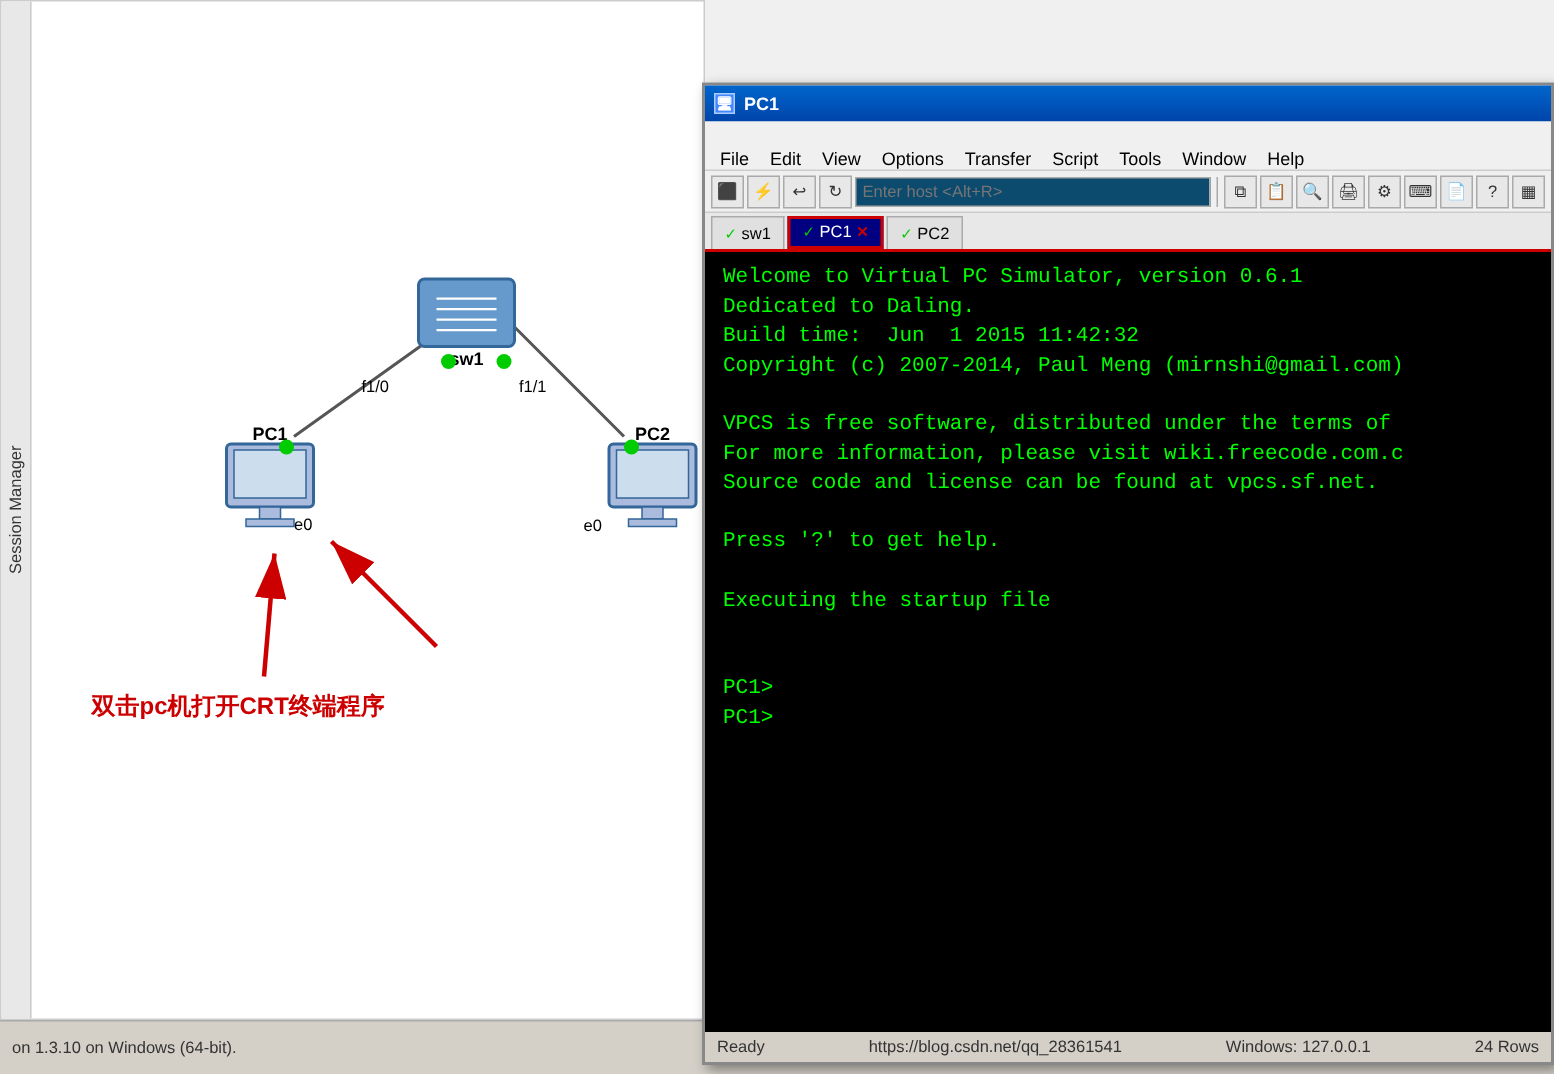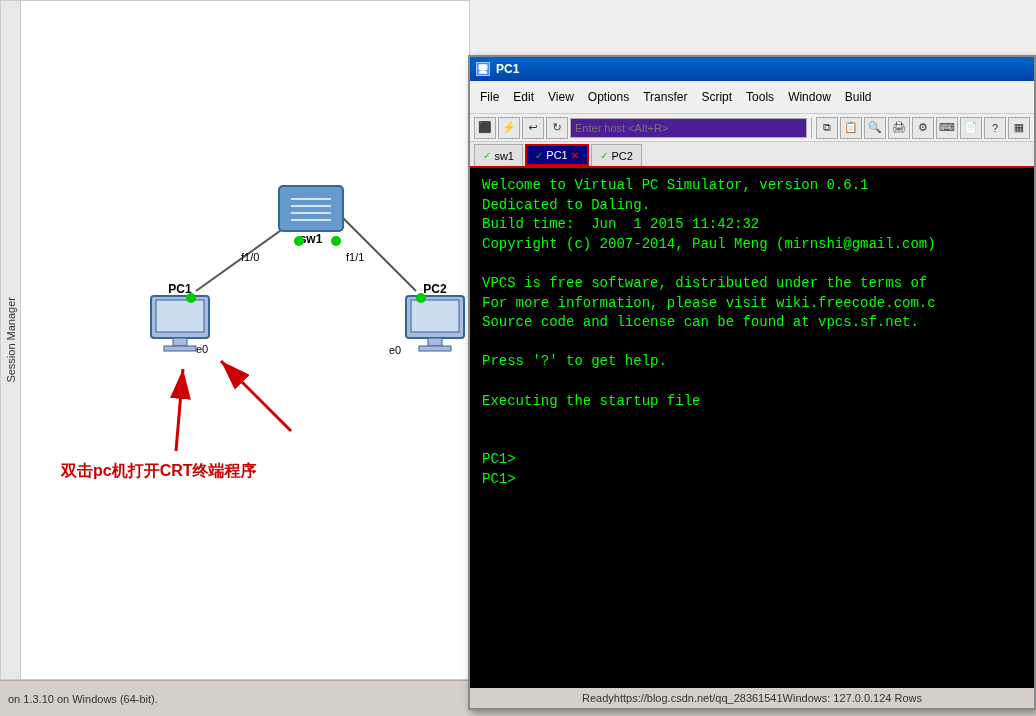--- a/index.html
+++ b/index.html
@@ -120,21 +120,21 @@
     .title-text {
       flex: 1;
       font-size: 12px;
     }
 
     
     .menu-bar {
       background: #f0f0f0;
       height: 22px;
       display: flex;
-      align-items: center;
+      align-items: flex-start;
       padding: 16px 4px;
       border-bottom: 1px solid #ccc;
       flex-shrink: 0;
       gap: 2px;
     }
     .menu-item {
       padding: 2px 6px;
       font-size: 12px;
       color: #000;
       cursor: pointer;
@@ -166,21 +166,21 @@
     .toolbar-separator {
       width: 1px;
       height: 20px;
       background: #aaa;
       margin: 0 2px;
     }
     .address-bar {
       flex: 1;
       height: 20px;
       border: 1px solid #aaa;
-      background: #4c1d95;
+      background: #0c4a6e;
       padding: 0 4px;
       font-size: 11px;
       color: #999;
     }
 
     
     .tab-bar {
       background: #e8e8e8;
       height: 26px;
       display: flex;
@@ -238,21 +238,21 @@
     
     .crt-status-bar {
       background: #d4d0c8;
       height: 20px;
       display: flex;
       align-items: center;
       padding: 0 8px;
       font-size: 11px;
       color: #333;
       flex-shrink: 0;
-      justify-content: center;
+      justify-content: space-between;
     }
   </style>
 </head>
 <body>
 
 <div class="left-panel">
   <div class="session-manager-tab">
     <span class="session-manager-label">Session Manager</span>
   </div>
 
@@ -327,21 +327,21 @@
 
   <div class="menu-bar">
     <span class="menu-item">File</span>
     <span class="menu-item">Edit</span>
     <span class="menu-item">View</span>
     <span class="menu-item">Options</span>
     <span class="menu-item">Transfer</span>
     <span class="menu-item">Script</span>
     <span class="menu-item">Tools</span>
     <span class="menu-item">Window</span>
-    <span class="menu-item">Build</span>
+    <span class="menu-item">Help</span>
   </div>
 
   <div class="toolbar">
     <div class="toolbar-btn">⬛</div>
     <div class="toolbar-btn">⚡</div>
     <div class="toolbar-btn">↩</div>
     <div class="toolbar-btn">↻</div>
     <input class="address-bar" type="text" placeholder="Enter host &lt;Alt+R&gt;" style="">
     <div class="toolbar-separator"></div>
     <div class="toolbar-btn">⧉</div>

